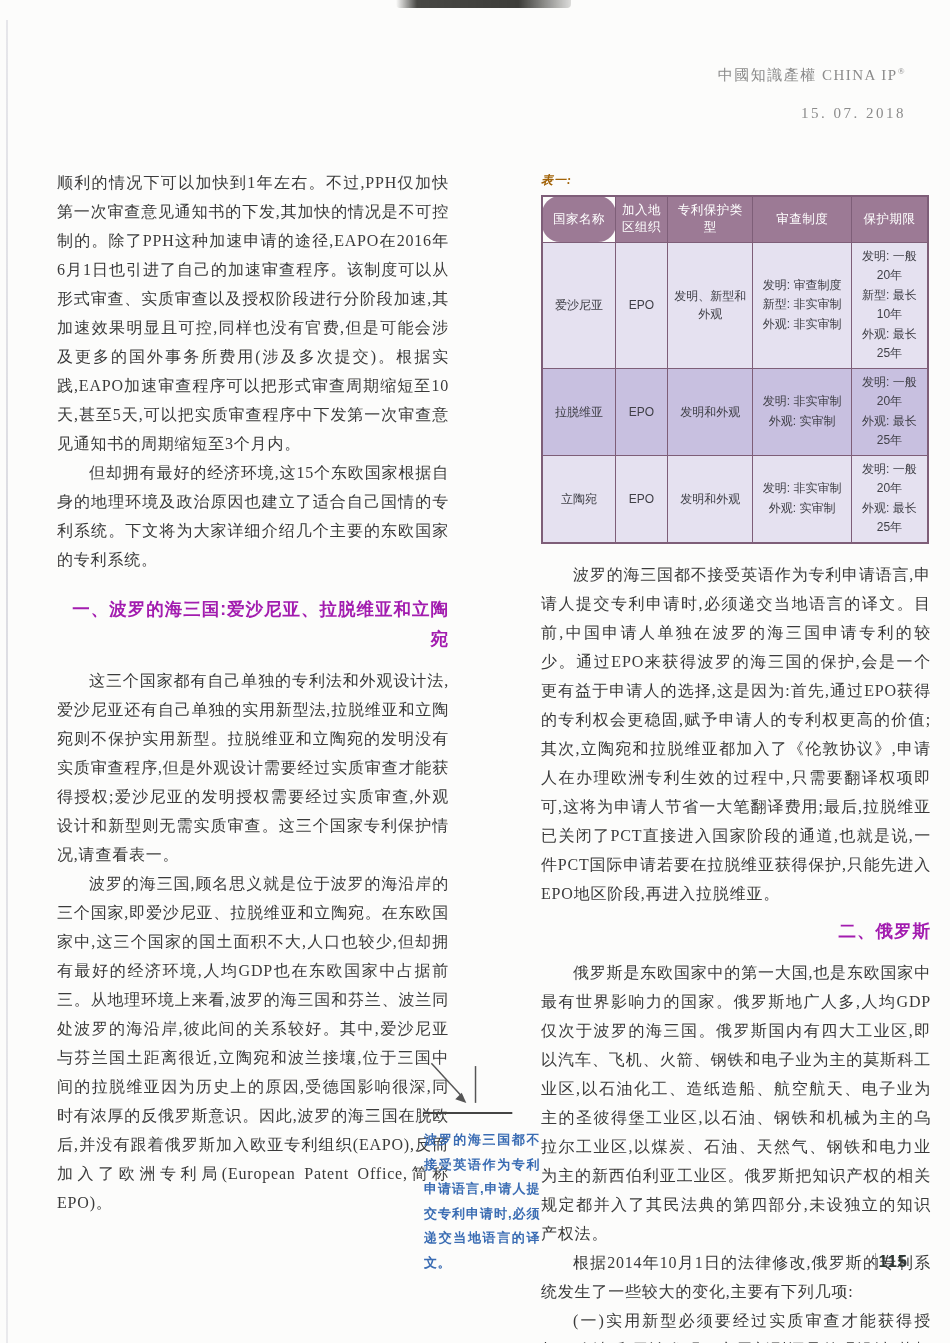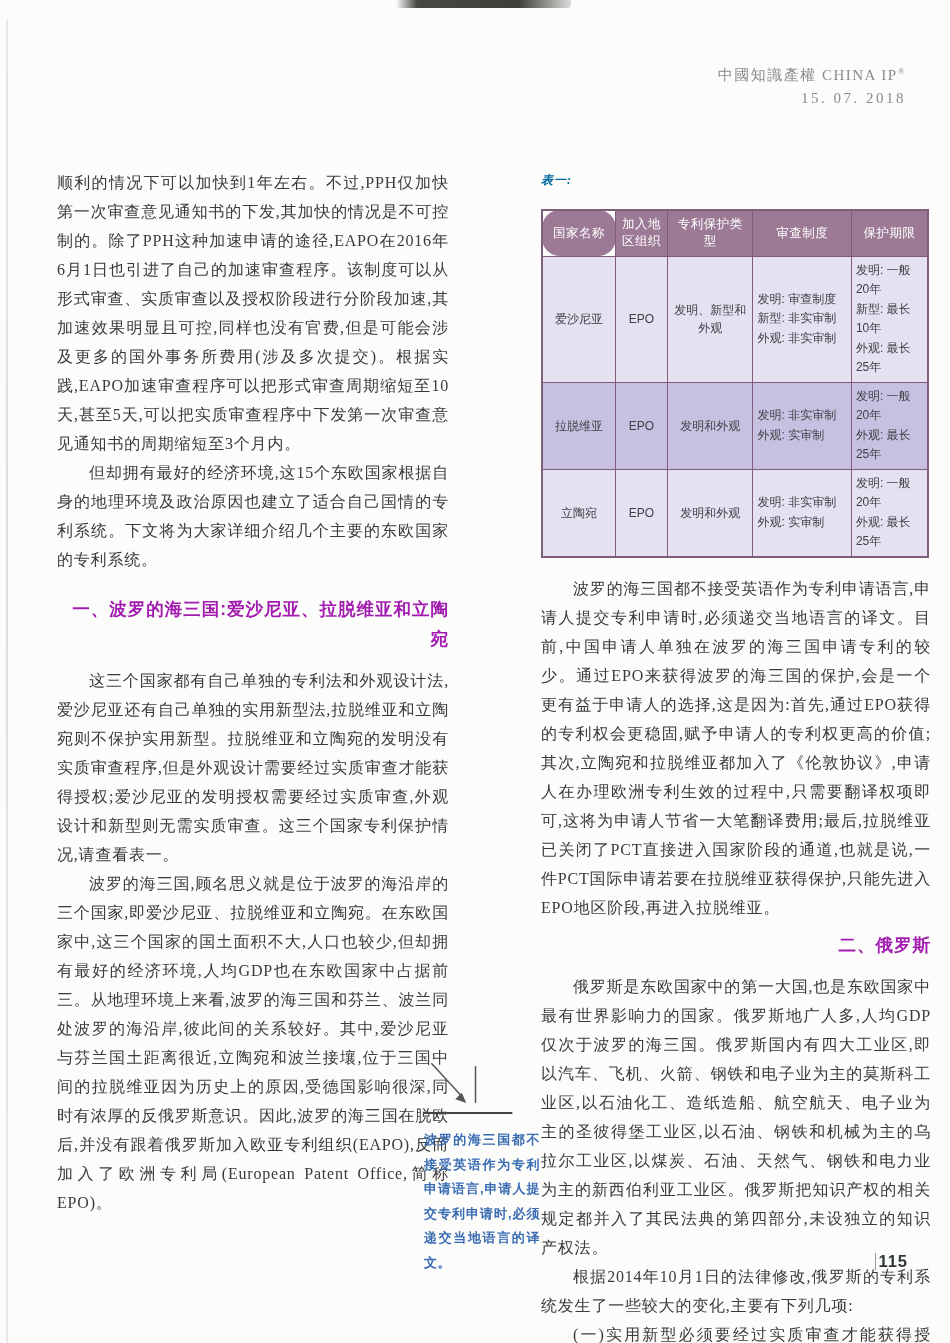--- a/index.html
+++ b/index.html
@@ -29,49 +29,49 @@
     border-radius:0 0 4px 4px;filter:blur(.4px);
   }
   .scan-left-edge{
     position:absolute;left:6px;top:20px;width:2px;height:1323px;
     background:linear-gradient(to bottom,#e6e6ea,#dcdce2 40%,#e9e9ec);
   }
   
   .masthead{position:absolute;top:66px;right:44px;text-align:right;color:var(--header-gray);}
   .masthead .brand{font-size:15px;letter-spacing:1.5px;}
   .masthead .brand sup{font-size:9px;}
-  .masthead .date{font-size:15px;letter-spacing:2.5px;margin-top:5px;}
+  .masthead .date{font-size:15px;letter-spacing:2.5px;margin-top:20px;}
   
   .col{position:absolute;text-align:justify;}
   .col-left{left:57px;top:168px;width:392px;}
   .col-right{left:541px;top:172px;width:390px;}
   .body-p{
     font-size:16px;line-height:29px;letter-spacing:.8px;
     text-indent:2em;color:var(--body-text);
   }
   .body-p.no-indent{text-indent:0;}
   .sec-heading{
     font-family:"Liberation Sans", sans-serif;
     font-size:17.5px;font-weight:bold;color:#a21caf;
     line-height:30px;letter-spacing:1px;
     margin:20px 0 12px 0;text-align:right;
   }
   .col-right .sec-heading{margin-top:8px;}
   
-  .table-label{font-size:12px;font-weight:bold;font-style:italic;color:#0369a1;margin-bottom:20px;letter-spacing:1px;}
+  .table-label{font-size:12px;font-weight:bold;font-style:italic;color:#a16207;margin-bottom:6px;letter-spacing:1px;}
   table.ptable{
     border-collapse:collapse;width:388px;
     font-family:"Liberation Sans", sans-serif;
     font-size:12px;color:#3f3f46;
     margin-bottom:16px;
     border:2px solid var(--table-border);
   }
   table.ptable td,table.ptable th{
     border:1px solid var(--table-border);
-    padding:4px 4px;vertical-align:middle;
+    padding:4px 4px;vertical-align:middle;text-align:center;
   }
   table.ptable th{
     background:var(--table-header-bg);color:#fff;
     font-weight:normal;font-size:12.5px;line-height:17px;
     height:46px;text-align:center;letter-spacing:.5px;
   }
   .row-light td{background:var(--table-row-light);}
   .row-dark td{background:var(--table-row-dark);}
   td.c-center{text-align:center;line-height:18px;}
   td.c-list{text-align:left;line-height:19.5px;padding-left:5px;}

